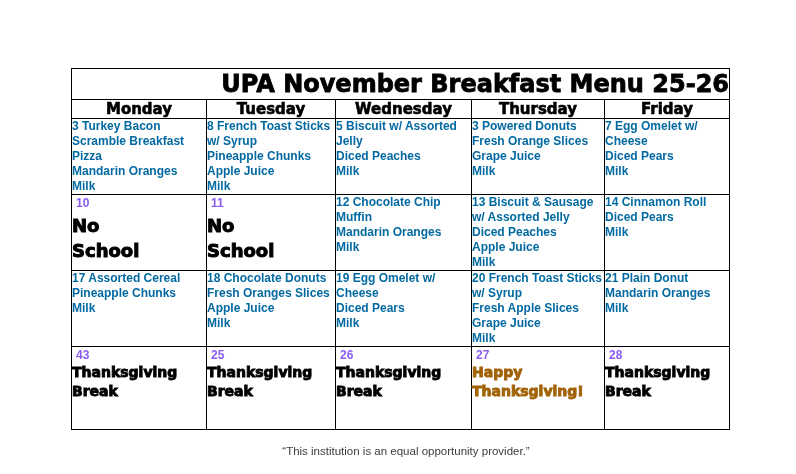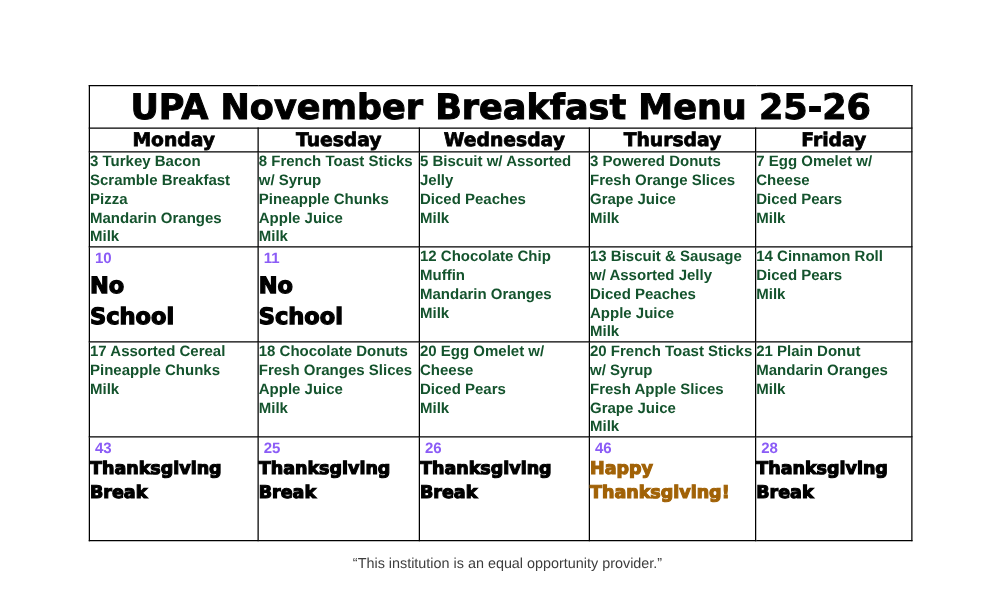--- a/index.html
+++ b/index.html
@@ -34,41 +34,41 @@
   }
   
   .fancy {
     font-family: "DejaVu Sans", sans-serif;
     font-weight: bold;
     -webkit-text-stroke: 0.8px currentColor;
     color: #000000;
   }
   .title-cell {
     height: 30px;
-    text-align: center;
+    text-align: right;
     vertical-align: middle;
-    font-size: 28px;
+    font-size: 24px;
     letter-spacing: 0px;
   }
   .day-th {
     height: 18px;
     text-align: center;
     vertical-align: middle;
     font-size: 15px;
     -webkit-text-stroke: 0.6px currentColor;
   }
   .menu-cell {
     vertical-align: top;
     text-align: left;
     padding: 1px 3px 1px 4px;
     font-family: "Liberation Sans", sans-serif;
     font-weight: bold;
     font-size: 12px;
     line-height: 15px;
-    color: #14532d;
+    color: #0369a1;
     white-space: pre-line;
   }
   .special-cell { vertical-align: top; }
   .day-num {
     font-family: "Liberation Sans", sans-serif;
     font-weight: bold;
     font-size: 12px;
     line-height: 15px;
     color: #8b5cf6;
     padding: 1px 0 0 4px;
@@ -174,21 +174,21 @@
     </tr>
 
     <tr class="w3">
       <td class="menu-cell">17 Assorted Cereal
 Pineapple Chunks
 Milk</td>
       <td class="menu-cell">18 Chocolate Donuts
 Fresh Oranges Slices
 Apple Juice
 Milk</td>
-      <td class="menu-cell">20 Egg Omelet w/ Cheese
+      <td class="menu-cell">19 Egg Omelet w/ Cheese
 Diced Pears
 Milk</td>
       <td class="menu-cell">20 French Toast Sticks w/ Syrup
 Fresh Apple Slices
 Grape Juice
 Milk</td>
       <td class="menu-cell">21 Plain Donut
 Mandarin Oranges
 Milk</td>
     </tr>
@@ -203,21 +203,21 @@
         <div class="day-num">25</div>
         <div class="big fancy break-label">Thanksgiving
 Break</div>
       </td>
       <td class="special-cell">
         <div class="day-num">26</div>
         <div class="big fancy break-label">Thanksgiving
 Break</div>
       </td>
       <td class="special-cell">
-        <div class="day-num">46</div>
+        <div class="day-num">27</div>
         <div class="big fancy break-label" style="color: #a16207;">Happy
 Thanksgiving!</div>
       </td>
       <td class="special-cell">
         <div class="day-num">28</div>
         <div class="big fancy break-label">Thanksgiving
 Break</div>
       </td>
     </tr>
   </tbody>

